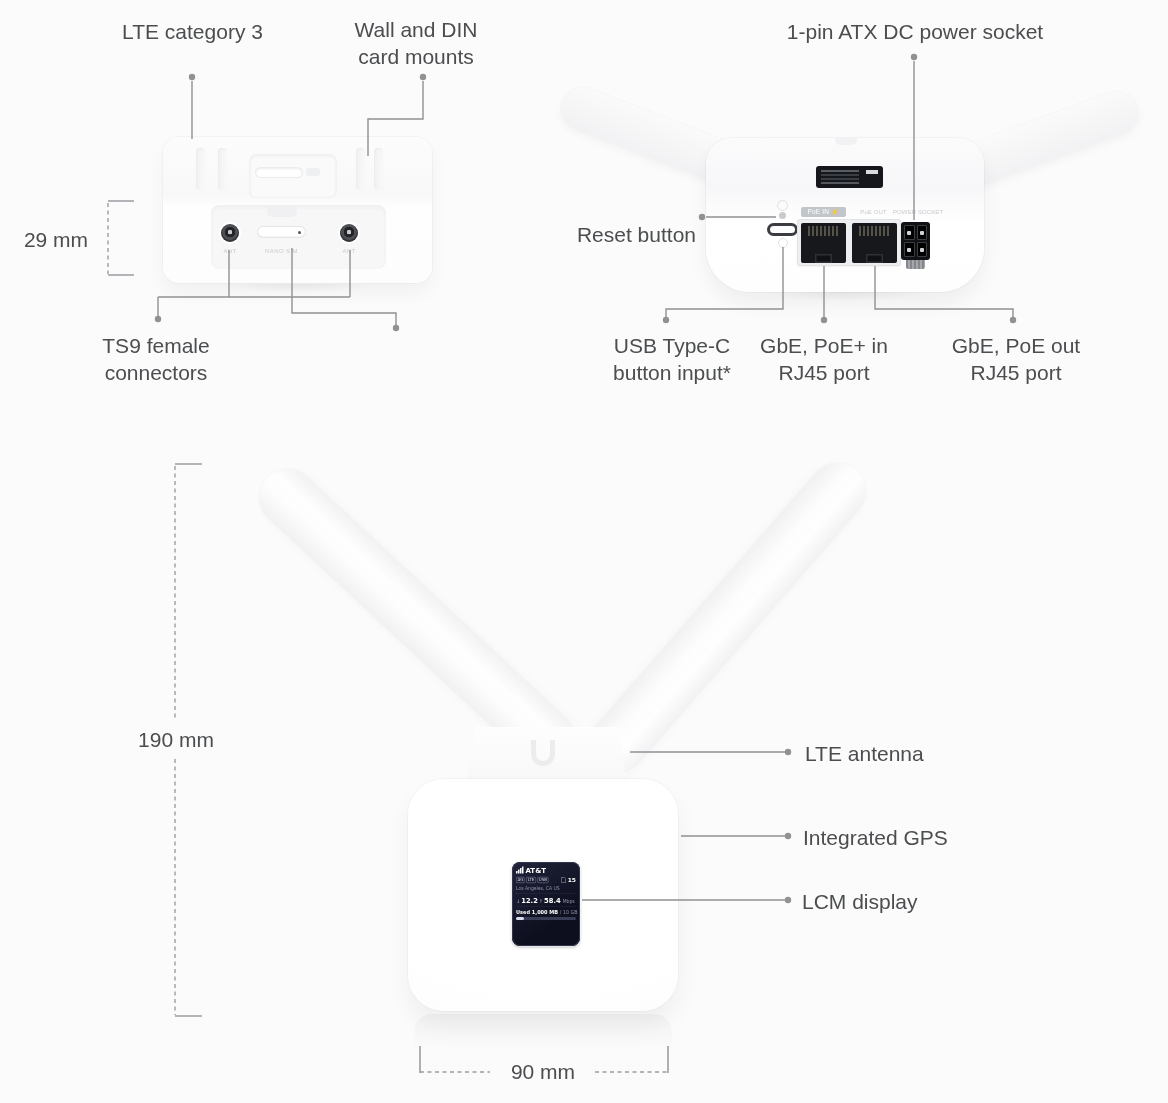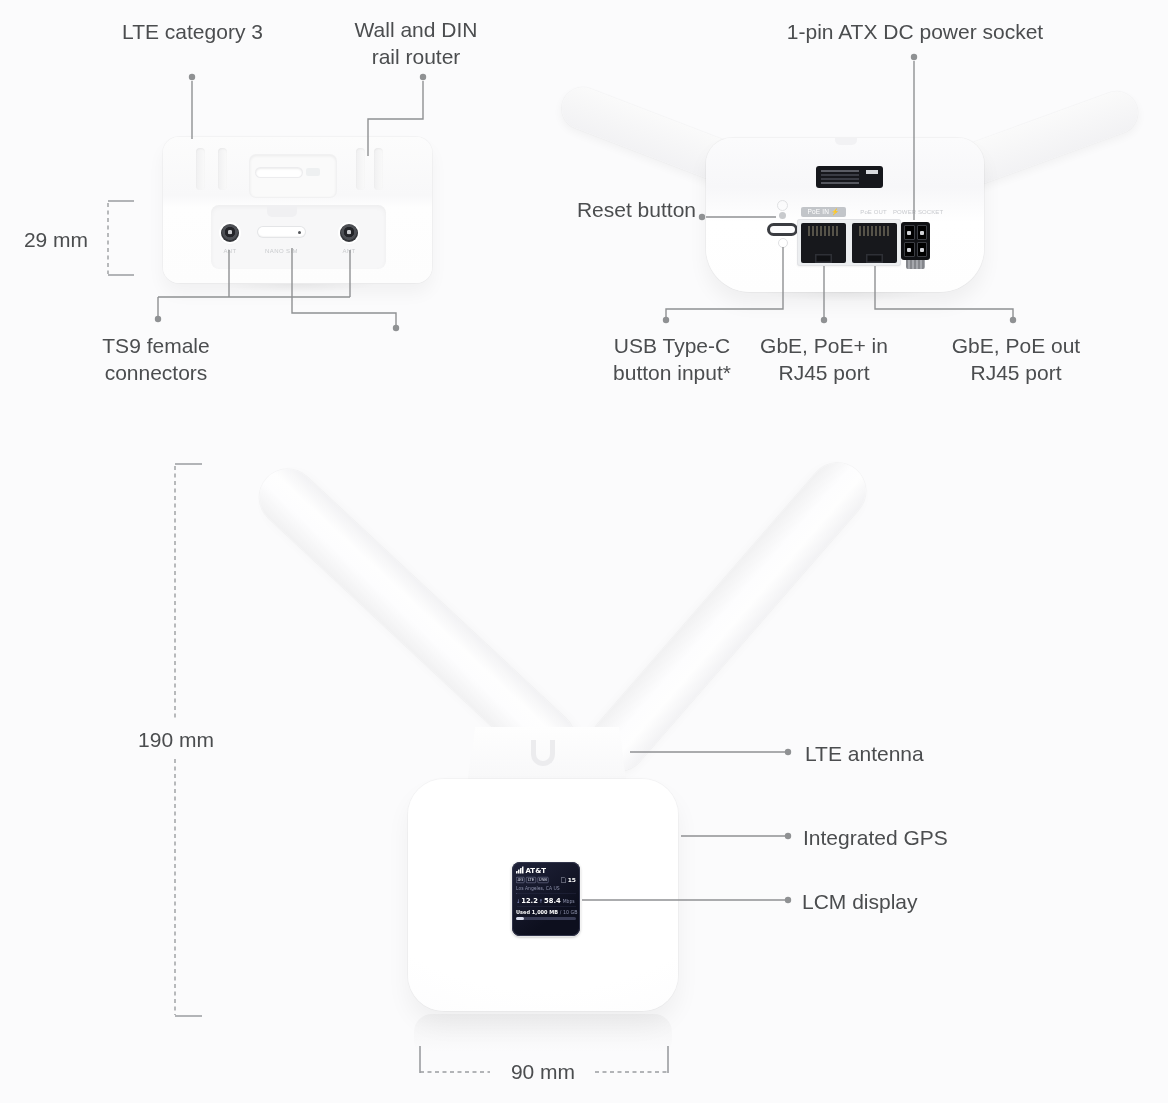--- a/index.html
+++ b/index.html
@@ -90,21 +90,21 @@
     clip-path:polygon(7px 0,151px 0,158px 52px,0 52px);
     filter:drop-shadow(0 2px 3px rgba(0,0,0,.05));}
   .c-logo{left:531px;top:740px;width:24px;height:26px;border:5px solid #ececee;border-top:0;
     border-radius:0 0 13px 13px;box-sizing:border-box;z-index:3;}
   .c-body{left:408px;top:779px;width:270px;height:232px;border-radius:36px;z-index:2;
     background:radial-gradient(140% 120% at 50% 25%,#ffffff 55%,#fbfbfc 85%,#f8f8f9);
     box-shadow:0 0 0 1px rgba(0,0,0,.028),0 14px 24px rgba(0,0,0,.05);}
   .c-refl{left:414px;top:1014px;width:258px;height:44px;border-radius:18px;opacity:.75;z-index:1;
     background:linear-gradient(180deg,#f0f0f1,rgba(251,251,252,0) 85%);}
   
-  .lcm{left:512px;top:862px;width:68px;height:74px;border-radius:8px;overflow:hidden;z-index:3;
+  .lcm{left:512px;top:862px;width:68px;height:84px;border-radius:8px;overflow:hidden;z-index:3;
     background:linear-gradient(145deg,#20233a,var(--lcm-bg,#0d0f1e) 70%);
     box-shadow:0 0 0 1px rgba(255,255,255,.55),0 1px 3px rgba(0,0,0,.35),inset 0 0 0 1px #31344a;}
   .lcm-inner{width:136px;height:140px;transform:scale(.5);transform-origin:0 0;padding:9px 8px;
     box-sizing:border-box;color:#fff;font-family:"DejaVu Sans",sans-serif;}
   .lcm-row1{display:flex;align-items:flex-end;gap:4px;}
   .bars{display:flex;align-items:flex-end;gap:1px;height:14px;}
   .bars i{width:3px;background:#fff;border-radius:.5px;}
   .bars i:nth-child(1){height:5px}.bars i:nth-child(2){height:8px}
   .bars i:nth-child(3){height:11px}.bars i:nth-child(4){height:14px}
   .lcm-carrier{font-size:14px;font-weight:bold;line-height:14px;}
@@ -165,30 +165,30 @@
     <path class="dmt" d="M175,464 H202 M175,1016 H202"></path>
     <path class="dm" d="M420,1072 H490 M595,1072 H668"></path>
     <path class="dmt" d="M420,1046 V1073 M668,1046 V1073"></path>
   </svg>
 
   <div class="lbl" style="left:95px;top:18px;width:195px;z-index:7">
     <div>LTE category 3</div>
   </div>
   <div class="lbl" style="left:330px;top:16px;width:172px;z-index:7">
     <div>Wall and DIN</div>
-    <div>rail router</div>
+    <div>card mounts</div>
   </div>
   <div class="lbl ta-l" style="left:16px;top:226px;width:80px;z-index:7">29 mm</div>
   <div class="lbl" style="left:96px;top:332px;width:120px;z-index:7">
     <div>TS9 female</div>
     <div>connectors</div>
   </div>
 
   <div class="lbl" style="left:775px;top:18px;width:280px;z-index:7">1-pin ATX DC power socket</div>
-  <div class="lbl ta-r" style="left:556px;top:196px;width:140px;z-index:7">Reset button</div>
+  <div class="lbl ta-r" style="left:556px;top:221px;width:140px;z-index:7">Reset button</div>
   <div class="lbl" style="left:607px;top:332px;width:130px;z-index:7">
     <div>USB Type-C</div>
     <div>button input*</div>
   </div>
   <div class="lbl" style="left:754px;top:332px;width:140px;z-index:7">
     <div>GbE, PoE+ in</div>
     <div>RJ45 port</div>
   </div>
   <div class="lbl" style="left:946px;top:332px;width:140px;z-index:7">
     <div>GbE, PoE out</div>

